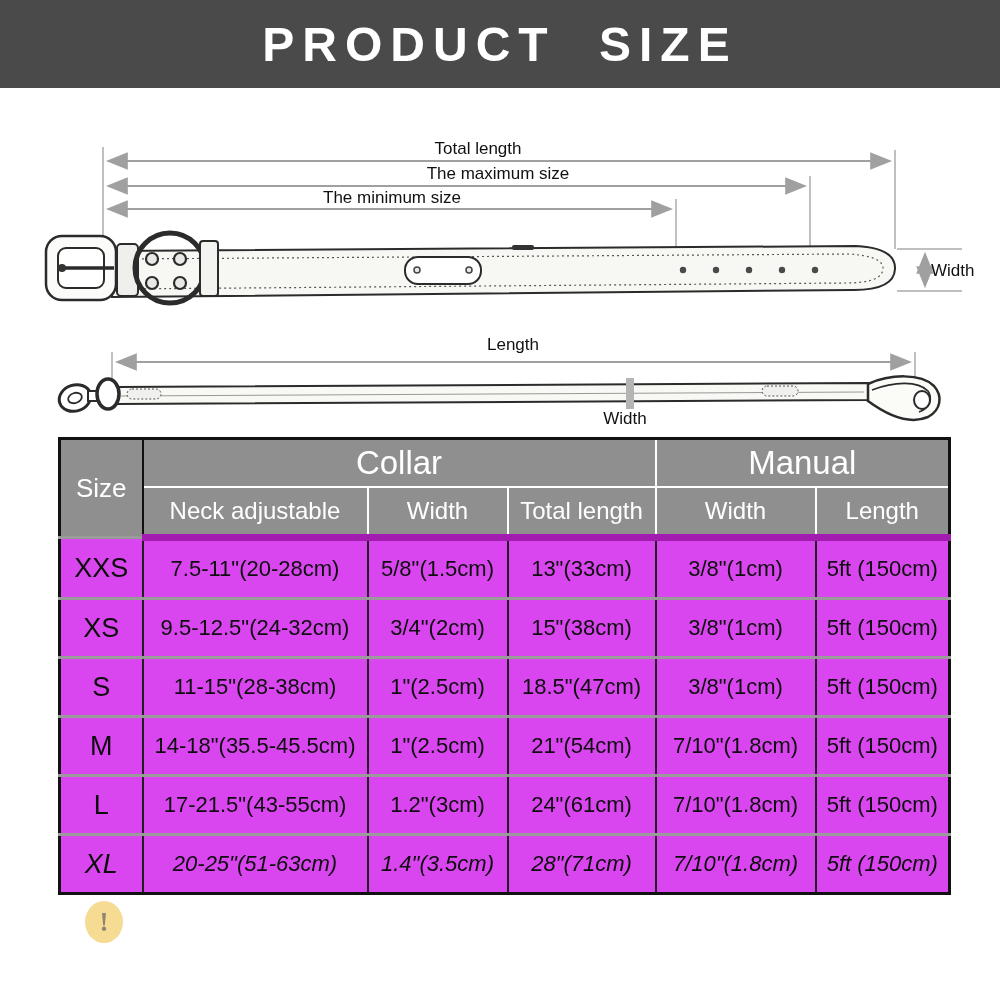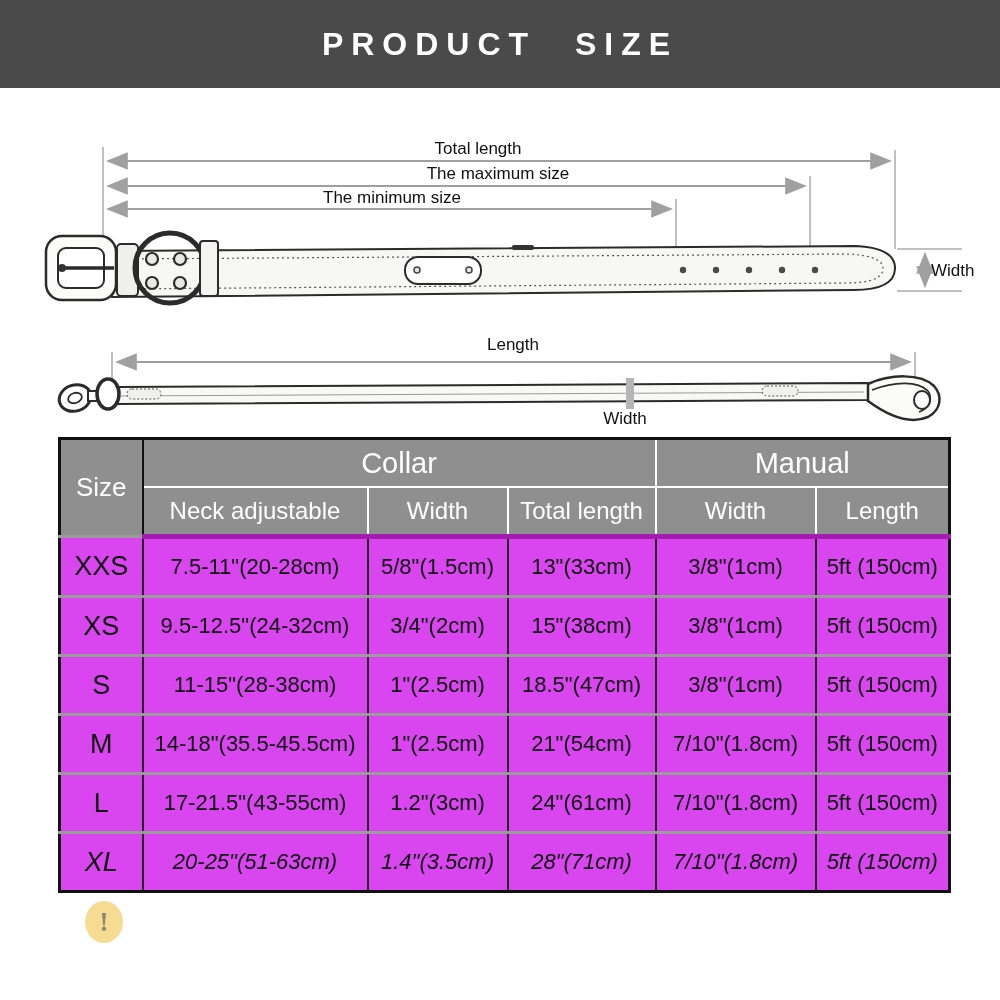--- a/index.html
+++ b/index.html
@@ -2,35 +2,35 @@
 <html><head>
 <meta charset="utf-8">
 <style>
   html,body{margin:0;padding:0;background:#fff;}
   #stage{position:relative;width:1000px;height:1000px;background:#ffffff;overflow:hidden;
          font-family:"Liberation Sans",sans-serif;}
 
   
   .banner{position:absolute;left:0;top:0;width:1000px;height:88px;background:#4a4a4a;
           display:flex;align-items:center;justify-content:center;}
-  .banner h1{margin:16px;color:#ffffff;font-size:32px;font-weight:bold;
+  .banner h1{margin:16px;color:#ffffff;font-size:48px;font-weight:bold;
              letter-spacing:8px;word-spacing:22px;}
 
   
   .diagram{position:absolute;left:0;top:130px;width:1000px;height:315px;}
   .dimlabel{font-family:"Liberation Sans",sans-serif;font-size:17px;fill:#111;}
 
   
   .sizetable{position:absolute;left:58px;top:437px;width:890px;border-collapse:collapse;
              table-layout:fixed;text-align:center;}
   .sizetable th{background:#8f8f8f;color:#ffffff;font-weight:normal;border:2px solid #ffffff;}
-  .sizetable .grp{font-size:29px;height:44px;}
+  .sizetable .grp{font-size:33px;height:44px;}
   .sizetable .sub{font-size:24px;height:44px;}
   .sizetable th.sizehead{font-size:26px;border-right:2px solid #111111;}
-  .sizetable thead tr.subrow th{border-bottom:5px solid #a21caf;}
+  .sizetable thead tr.subrow th{border-bottom:7px solid #a21caf;}
   .sizetable td{height:54px;font-size:22px;color:#0d0d0d;background:#d946ef;
                 border-left:2px solid #1f1f1f;border-right:2px solid #1f1f1f;
                 border-top:3px solid #9a9a9a;border-bottom:3px solid #9a9a9a;}
   .sizetable td.sizecol{font-size:27px;}
   .sizetable{border:3px solid #111111;}
   .sizetable tbody tr:last-child td{border-bottom:3px solid #111111;font-style:italic;}
 
   
   .note{position:absolute;left:85px;top:901px;display:flex;align-items:center;}
   .note-icon{width:38px;height:42px;border-radius:50%;background:#f6db93;

